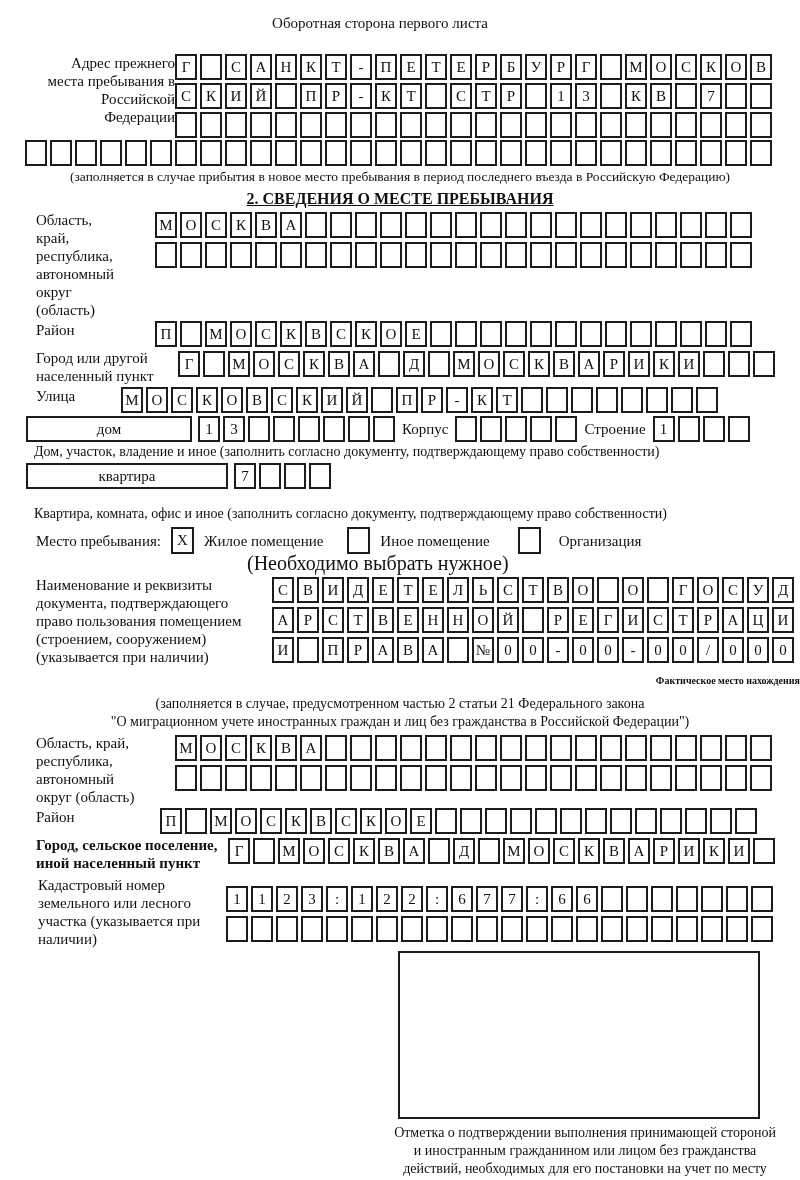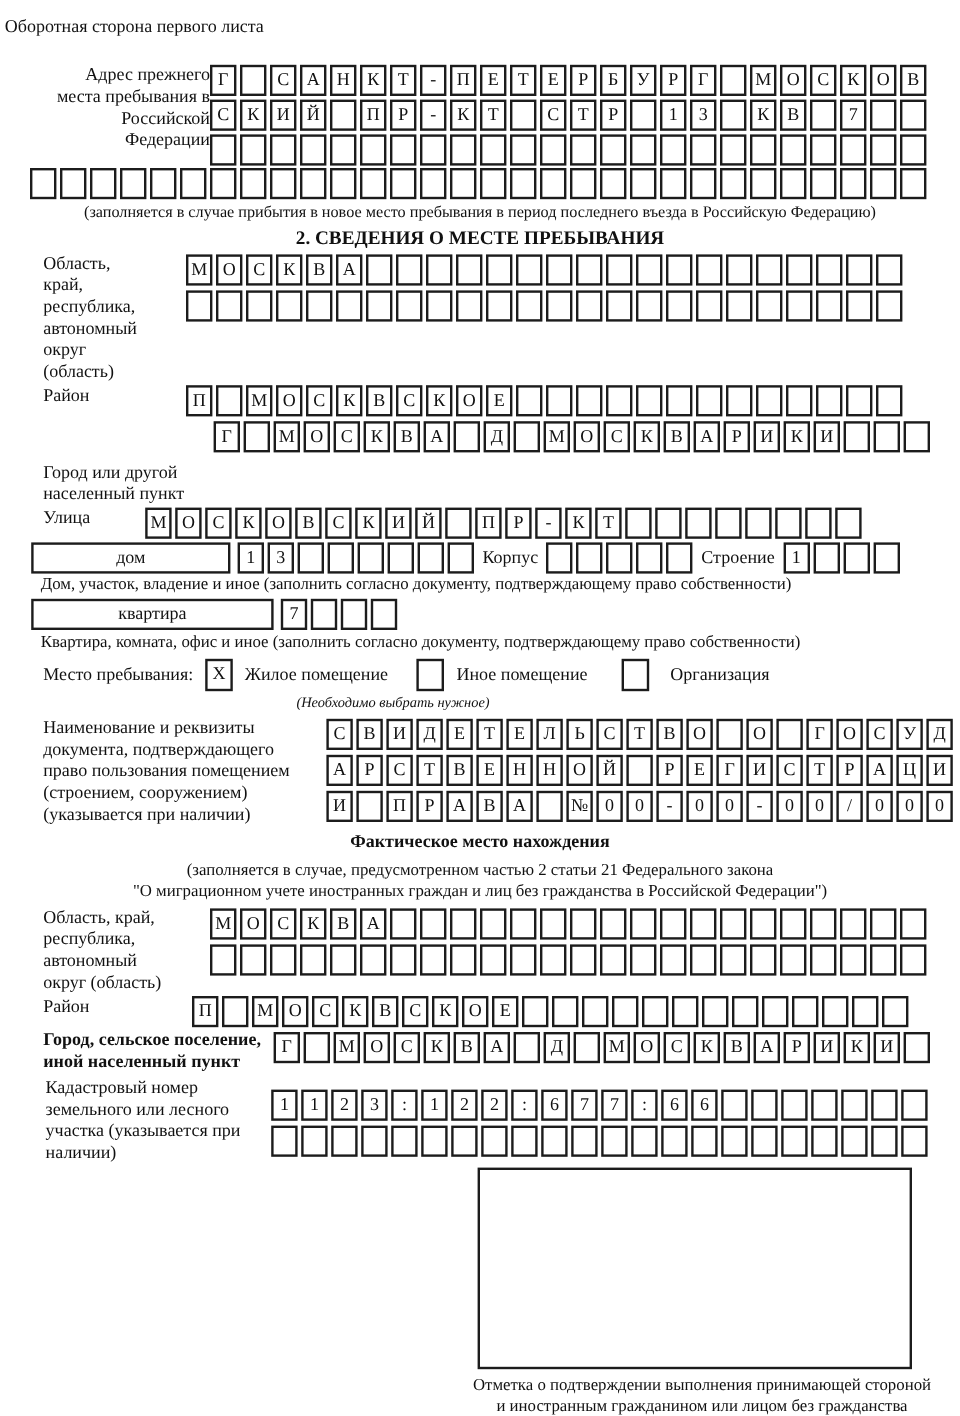--- a/index.html
+++ b/index.html
@@ -2,67 +2,67 @@
 <html><head>
 <meta charset="utf-8">
 <style>
   html,body{margin:0;padding:0;background:#fff;}
   body{
     width:800px;height:1180px;overflow:hidden;
     font-family:"Liberation Serif","DejaVu Serif",serif;
     color:#111;font-size:15px;line-height:18px;
   }
   .page{position:relative;width:800px;height:1180px;}
-  .header{ text-align:left;padding:14px 58px 0 4px;font-size:15px; }
+  .header{ text-align:center;padding:14px 58px 0 18px;font-size:15px; }
 
   .frow{display:flex;align-items:flex-start;}
   .flabel{flex:none;padding-left:36px;box-sizing:border-box;}
   .w167{width:175px;text-align:right;}
   .w147{width:155px;}
-  .w170{width:178px;margin-top:36px;}
+  .w170{width:178px;}
   .w142{width:121px;}
   .w237{width:272px;}
   .w175{width:175px;}
   .w152{width:160px;}
   .w230{width:228px;font-weight:bold;}
   .w218{width:226px;}
 
   .cellcol{display:flex;flex-direction:column;}
   .boxrow{display:flex;flex-wrap:nowrap;}
   .cell{
     flex:none;width:18px;height:22px;border:2px solid #1c1c1c;margin-right:3px;
     text-align:center;font-size:15px;line-height:22px;background:#fff;
   }
   .gap3{margin-top:3px;}
   .gap4{margin-top:4px;}
 
   .fullrow{margin:2px 0 0 25px;}
   .note{ text-align:center;font-size:13.5px;line-height:17px;margin-top:2px; }
-  .sectitle{ text-align:center;font-weight:bold;font-size:16px;line-height:20px;margin-top:4px; }
-  .subtitle{ text-align:center;font-weight:bold;font-size:15px;line-height:19px;margin-top:5px; }
+  .sectitle{ text-align:center;font-weight:bold;font-size:16px;line-height:20px;margin-top:4px;text-decoration:underline; }
+  .subtitle{ text-align:right;font-weight:bold;font-size:10px;line-height:19px;margin-top:5px; }
 
   .mt2{margin-top:2px;} .mt3{margin-top:3px;} .mt4{margin-top:4px;}
 
   .houserow{display:flex;align-items:center;margin:3px 0 0 26px;}
   .widebox{
     flex:none;border:2px solid #1c1c1c;height:22px;line-height:22px;
     text-align:center;font-size:15px;background:#fff;
   }
   .domw{width:162px;margin-right:6px;}
   .kvw{width:198px;margin-right:6px;}
   .inlbl{flex:none;padding:0 7px 0 4px;font-size:15px;}
   .caption{ font-size:14px;line-height:18px;margin:1px 0 0 34px; }
 
   .stayrow{display:flex;align-items:center;margin:4px 0 0 36px;}
   .staylbl{flex:none;font-size:15px;text-align:right;}
   .checkbox{
     flex:none;width:19px;height:23px;border:2px solid #1c1c1c;margin:0 10px;
     text-align:center;font-size:15px;line-height:23px;background:#fff;
   }
-  .staynote{margin:0 0 0 247px;font-size:12px;line-height:18px;font-style:italic;}
+  .staynote{margin:0 0 0 247px;font-size:20px;line-height:18px;}
 
   .factnotes{text-align:center;font-size:14px;line-height:18px;margin-top:5px;}
 
   .stampbox{
     margin:3px 0 0 398px;width:358px;height:164px;
     border:2px solid #1c1c1c;background:#fff;
   }
   .stampcaption{
     margin:5px 0 0 392px;width:386px;text-align:center;
     font-size:14px;line-height:18px;
@@ -374,21 +374,21 @@
 
   <div class="houserow" style="margin-top:2px;">
     <div class="widebox kvw">квартира</div>
     <div class="boxrow">
         <span class="cell">7</span>
         <span class="cell"></span>
         <span class="cell"></span>
         <span class="cell"></span>
       </div>
   </div>
-  <div class="caption" style="margin-top:2px;">Квартира, комната, офис и иное (заполнить согласно документу, подтверждающему право собственности)</div>
+  <div class="caption" style="margin-top:16px;">Квартира, комната, офис и иное (заполнить согласно документу, подтверждающему право собственности)</div>
 
   <div class="stayrow">
     <div class="staylbl">Место пребывания:</div>
     <div class="checkbox">X</div>
     <div class="staylbl">Жилое помещение</div>
     <div class="checkbox" style="margin-left:24px;"></div>
     <div class="staylbl">Иное помещение</div>
     <div class="checkbox" style="margin-left:28px;margin-right:18px;"></div>
     <div class="staylbl">Организация</div>
   </div>

